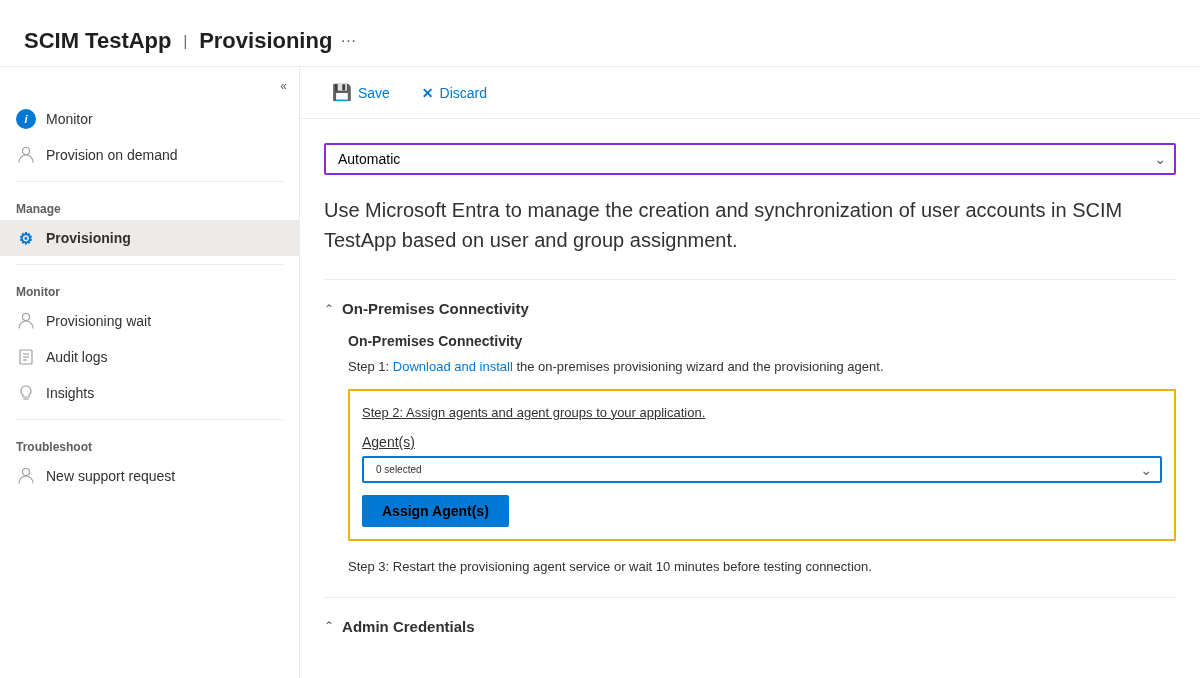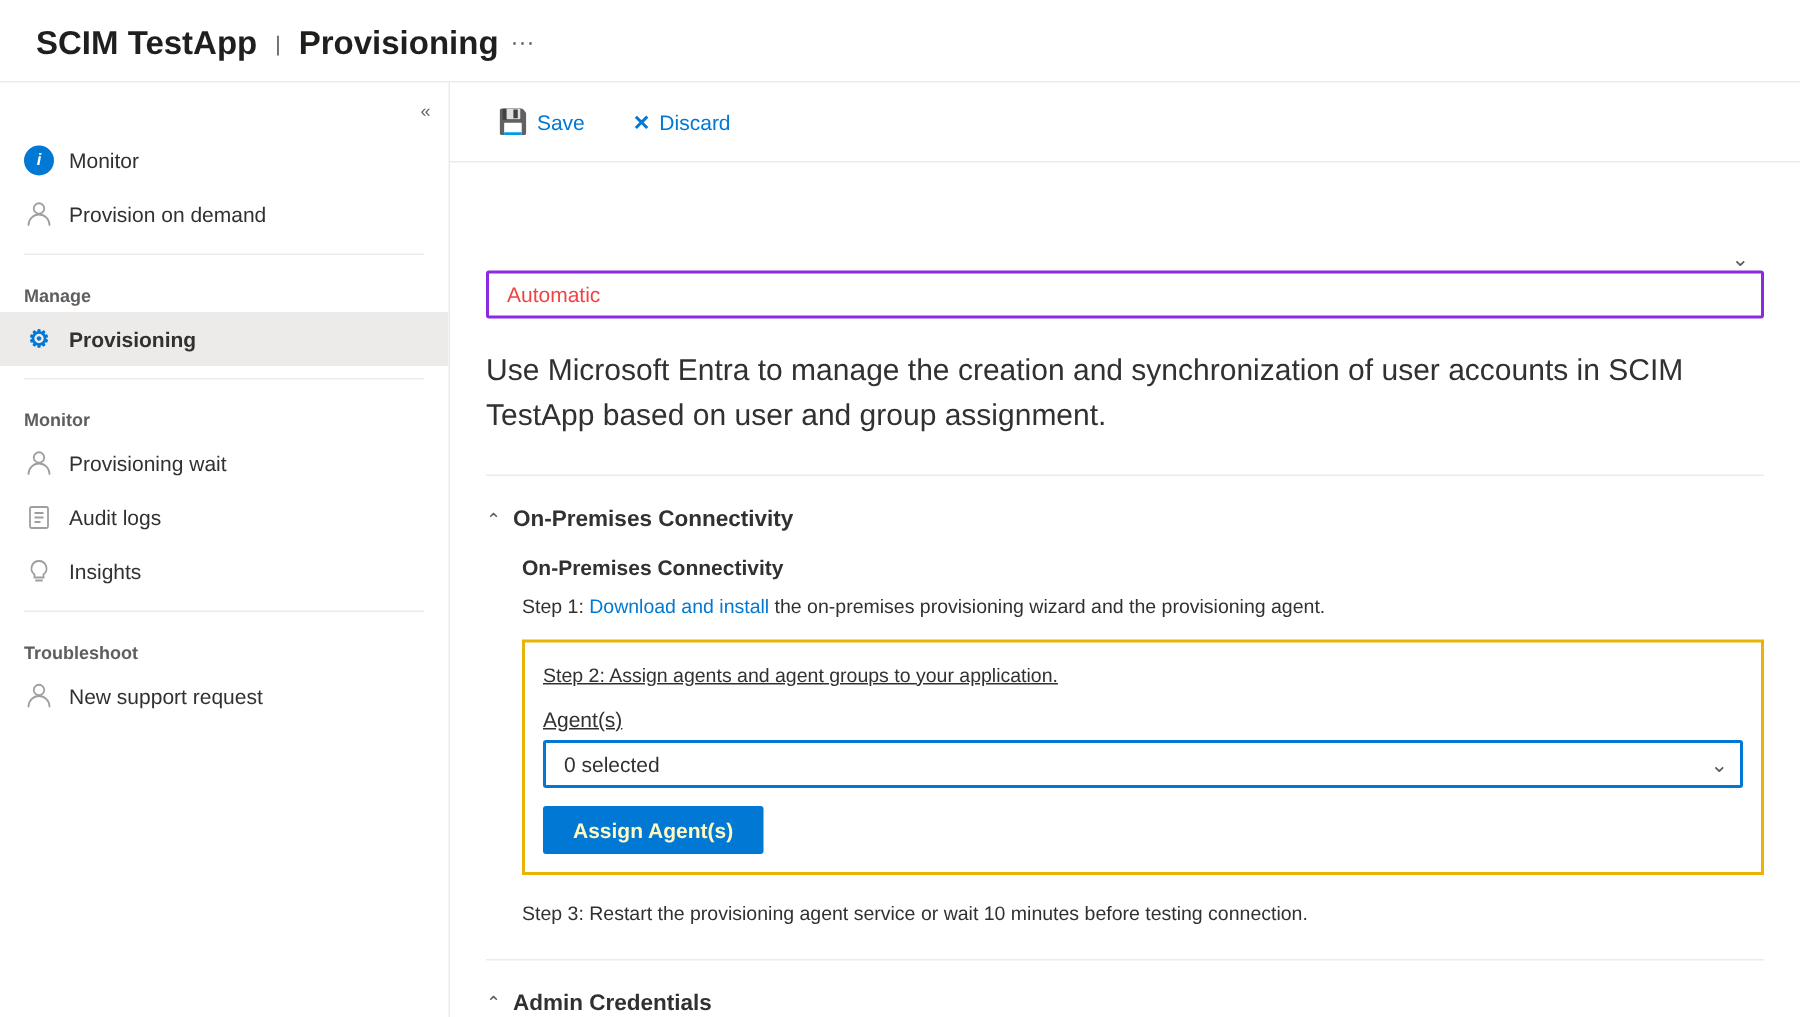--- a/index.html
+++ b/index.html
@@ -1,19 +1,19 @@
 <!DOCTYPE html>
 <html><head>
   <meta charset="utf-8">
   <style>
     * { box-sizing: border-box; margin: 0; padding: 0; }
     body { font-family: 'Segoe UI', Arial, sans-serif; font-size: 14px; color: #323130; background: #fff; display: flex; flex-direction: column; height: 678px; overflow: hidden; }
     
     
-    .header { padding: 16px 24px 12px 24px; border-bottom: 1px solid #edebe9; }
+    .header { padding: 16px 24px 12px 24px; border-bottom: 1px solid #edebe9; margin-top: 12px; }
     .header-title { display: flex; align-items: center; gap: 8px; }
     .header-title h1 { font-size: 22px; font-weight: 600; color: #201f1e; }
     .header-separator { color: #605e5c; font-weight: 300; margin: 0 4px; }
     .header-ellipsis { color: #605e5c; font-size: 16px; cursor: pointer; }
     
     
     .main-layout { display: flex; flex: 1; overflow: hidden; }
     
     
     .sidebar { width: 300px; border-right: 1px solid #edebe9; overflow-y: auto; padding: 8px 0; flex-shrink: 0; }
@@ -34,45 +34,45 @@
     .toolbar { display: flex; align-items: center; gap: 16px; padding: 12px 24px; border-bottom: 1px solid #edebe9; }
     .toolbar-btn { display: flex; align-items: center; gap: 6px; background: none; border: none; cursor: pointer; color: #0078d4; font-size: 14px; padding: 4px 8px; }
     
     
     .form-content { padding: 24px 24px; }
     
     .form-field { margin-bottom: 20px; }
     .form-label { font-size: 13px; color: #323130; margin-bottom: 6px; display: block; }
     
     .select-wrapper { position: relative; }
-    .select-control { width: 100%; padding: 6px 36px 6px 12px; border: 2px solid #8a2be2; border-radius: 2px; font-size: 14px; color: #ef4444; appearance: none; background: #fff; cursor: pointer; margin-top: 48px; }
+    .select-control { width: 100%; padding: 6px 36px 6px 12px; border: 2px solid #8a2be2; border-radius: 2px; font-size: 14px; color: #000000; appearance: none; background: #fff; cursor: pointer; }
     .select-chevron { position: absolute; right: 10px; top: 50%; transform: translateY(-50%); pointer-events: none; color: #605e5c; }
     
     .description-text { font-size: 20px; color: #323130; line-height: 1.5; margin-bottom: 24px; }
     
     .section-divider { border: none; border-top: 1px solid #edebe9; margin: 20px 0; }
     
     
     .section-header { display: flex; align-items: center; gap: 8px; margin-bottom: 16px; cursor: pointer; }
     .section-header-title { font-size: 15px; font-weight: 600; color: #323130; }
     .chevron-icon { color: #605e5c; font-size: 12px; }
     
     .subsection-title { font-size: 14px; font-weight: 600; color: #323130; margin-bottom: 8px; }
     .step-text { font-size: 13px; color: #323130; margin-bottom: 12px; line-height: 1.5; }
     .step-link { color: #0078d4; text-decoration: none; cursor: pointer; }
     
     
     .highlighted-box { border: 2px solid #eab308; padding: 12px; margin-bottom: 16px; display: inline-block; width: 100%; text-decoration: underline; }
     .agents-label { font-size: 14px; color: #323130; margin-bottom: 6px; }
     
     .agents-select-wrapper { position: relative; margin-bottom: 12px; }
-    .agents-select { width: 100%; padding: 6px 36px 6px 12px; border: 2px solid #0078d4; border-radius: 2px; font-size: 14px; color: #323130; background: #fff; appearance: none; cursor: pointer; }
+    .agents-select { width: 100%; padding: 6px 36px 6px 12px; border: 2px solid #0078d4; border-radius: 2px; font-size: 10px; color: #323130; background: #fff; appearance: none; cursor: pointer; }
     .agents-select-chevron { position: absolute; right: 10px; top: 50%; transform: translateY(-50%); pointer-events: none; color: #605e5c; }
     
-    .assign-btn { background: #0078d4; color: #fef9c3; border: none; padding: 8px 20px; font-size: 14px; cursor: pointer; border-radius: 2px; font-weight: 600; }
+    .assign-btn { background: #0078d4; color: #000000; border: none; padding: 8px 20px; font-size: 14px; cursor: pointer; border-radius: 2px; font-weight: 600; }
     
     
     .icon-info { width: 18px; height: 18px; border-radius: 50%; background: #0078d4; color: #fff; display: flex; align-items: center; justify-content: center; font-size: 11px; font-weight: bold; font-style: italic; }
   </style>
 </head>
 <body>
 
 <div class="header">
   <div class="header-title">
     <h1>SCIM TestApp</h1>

